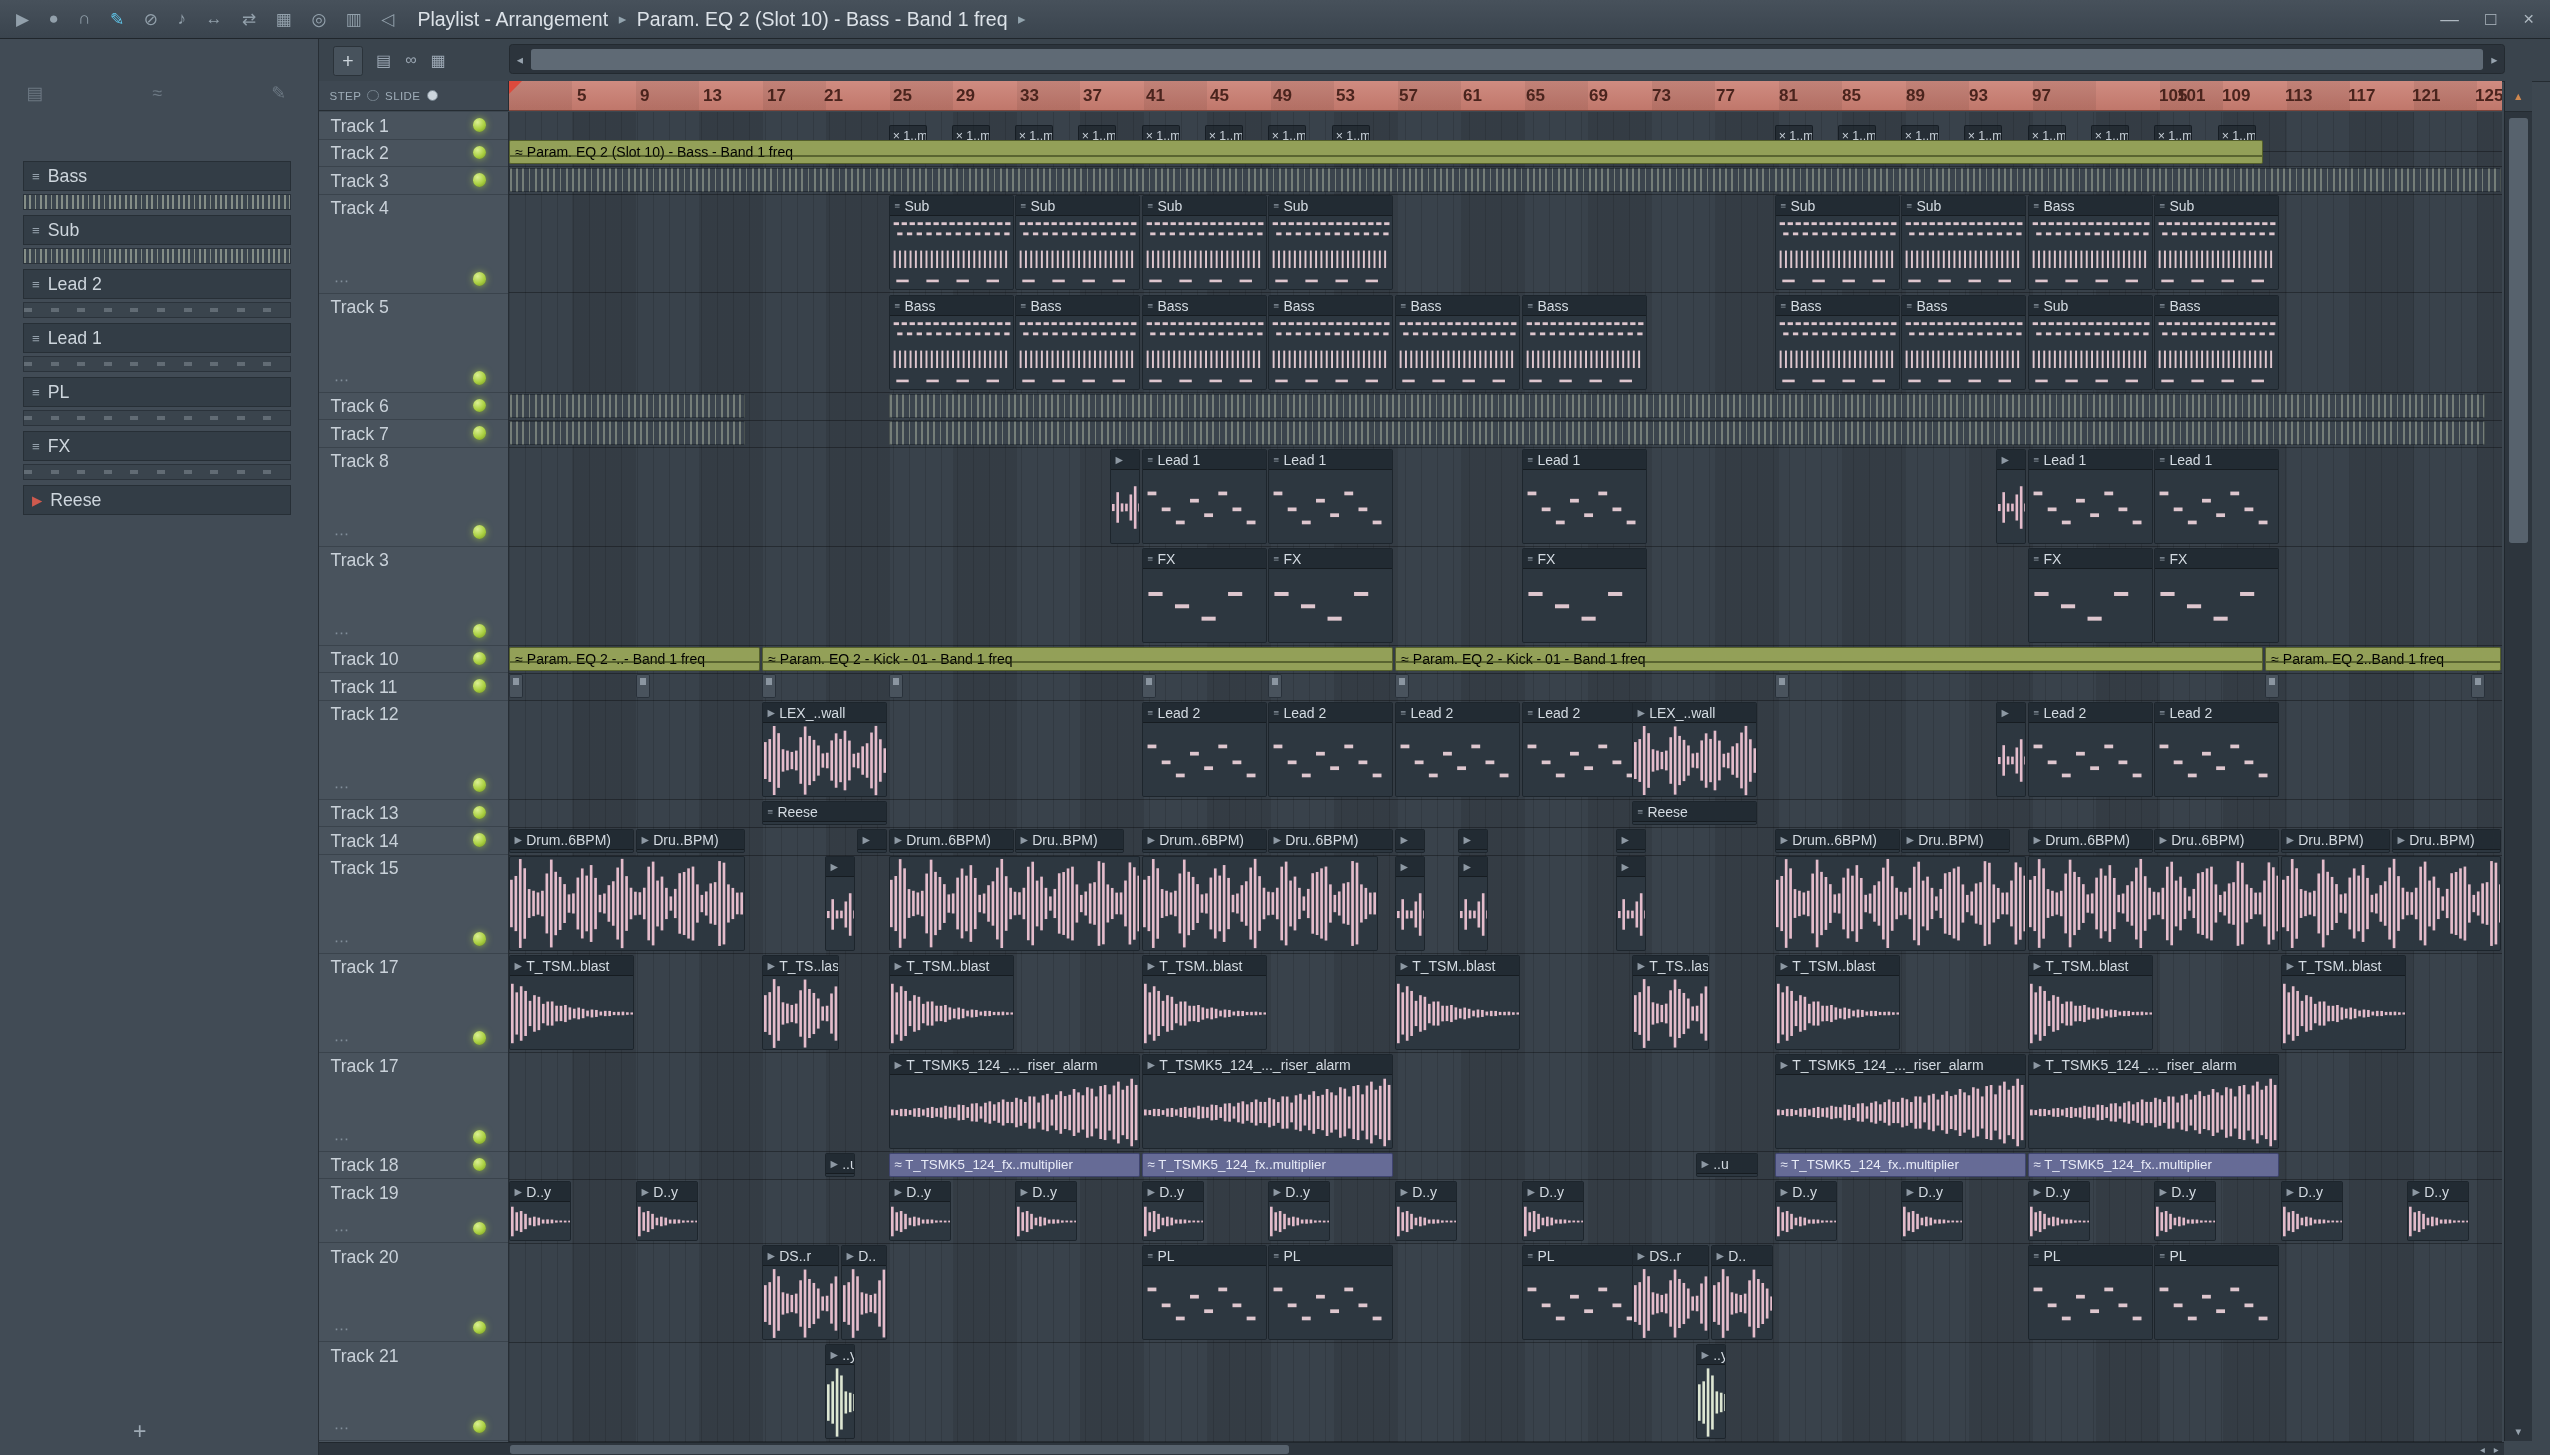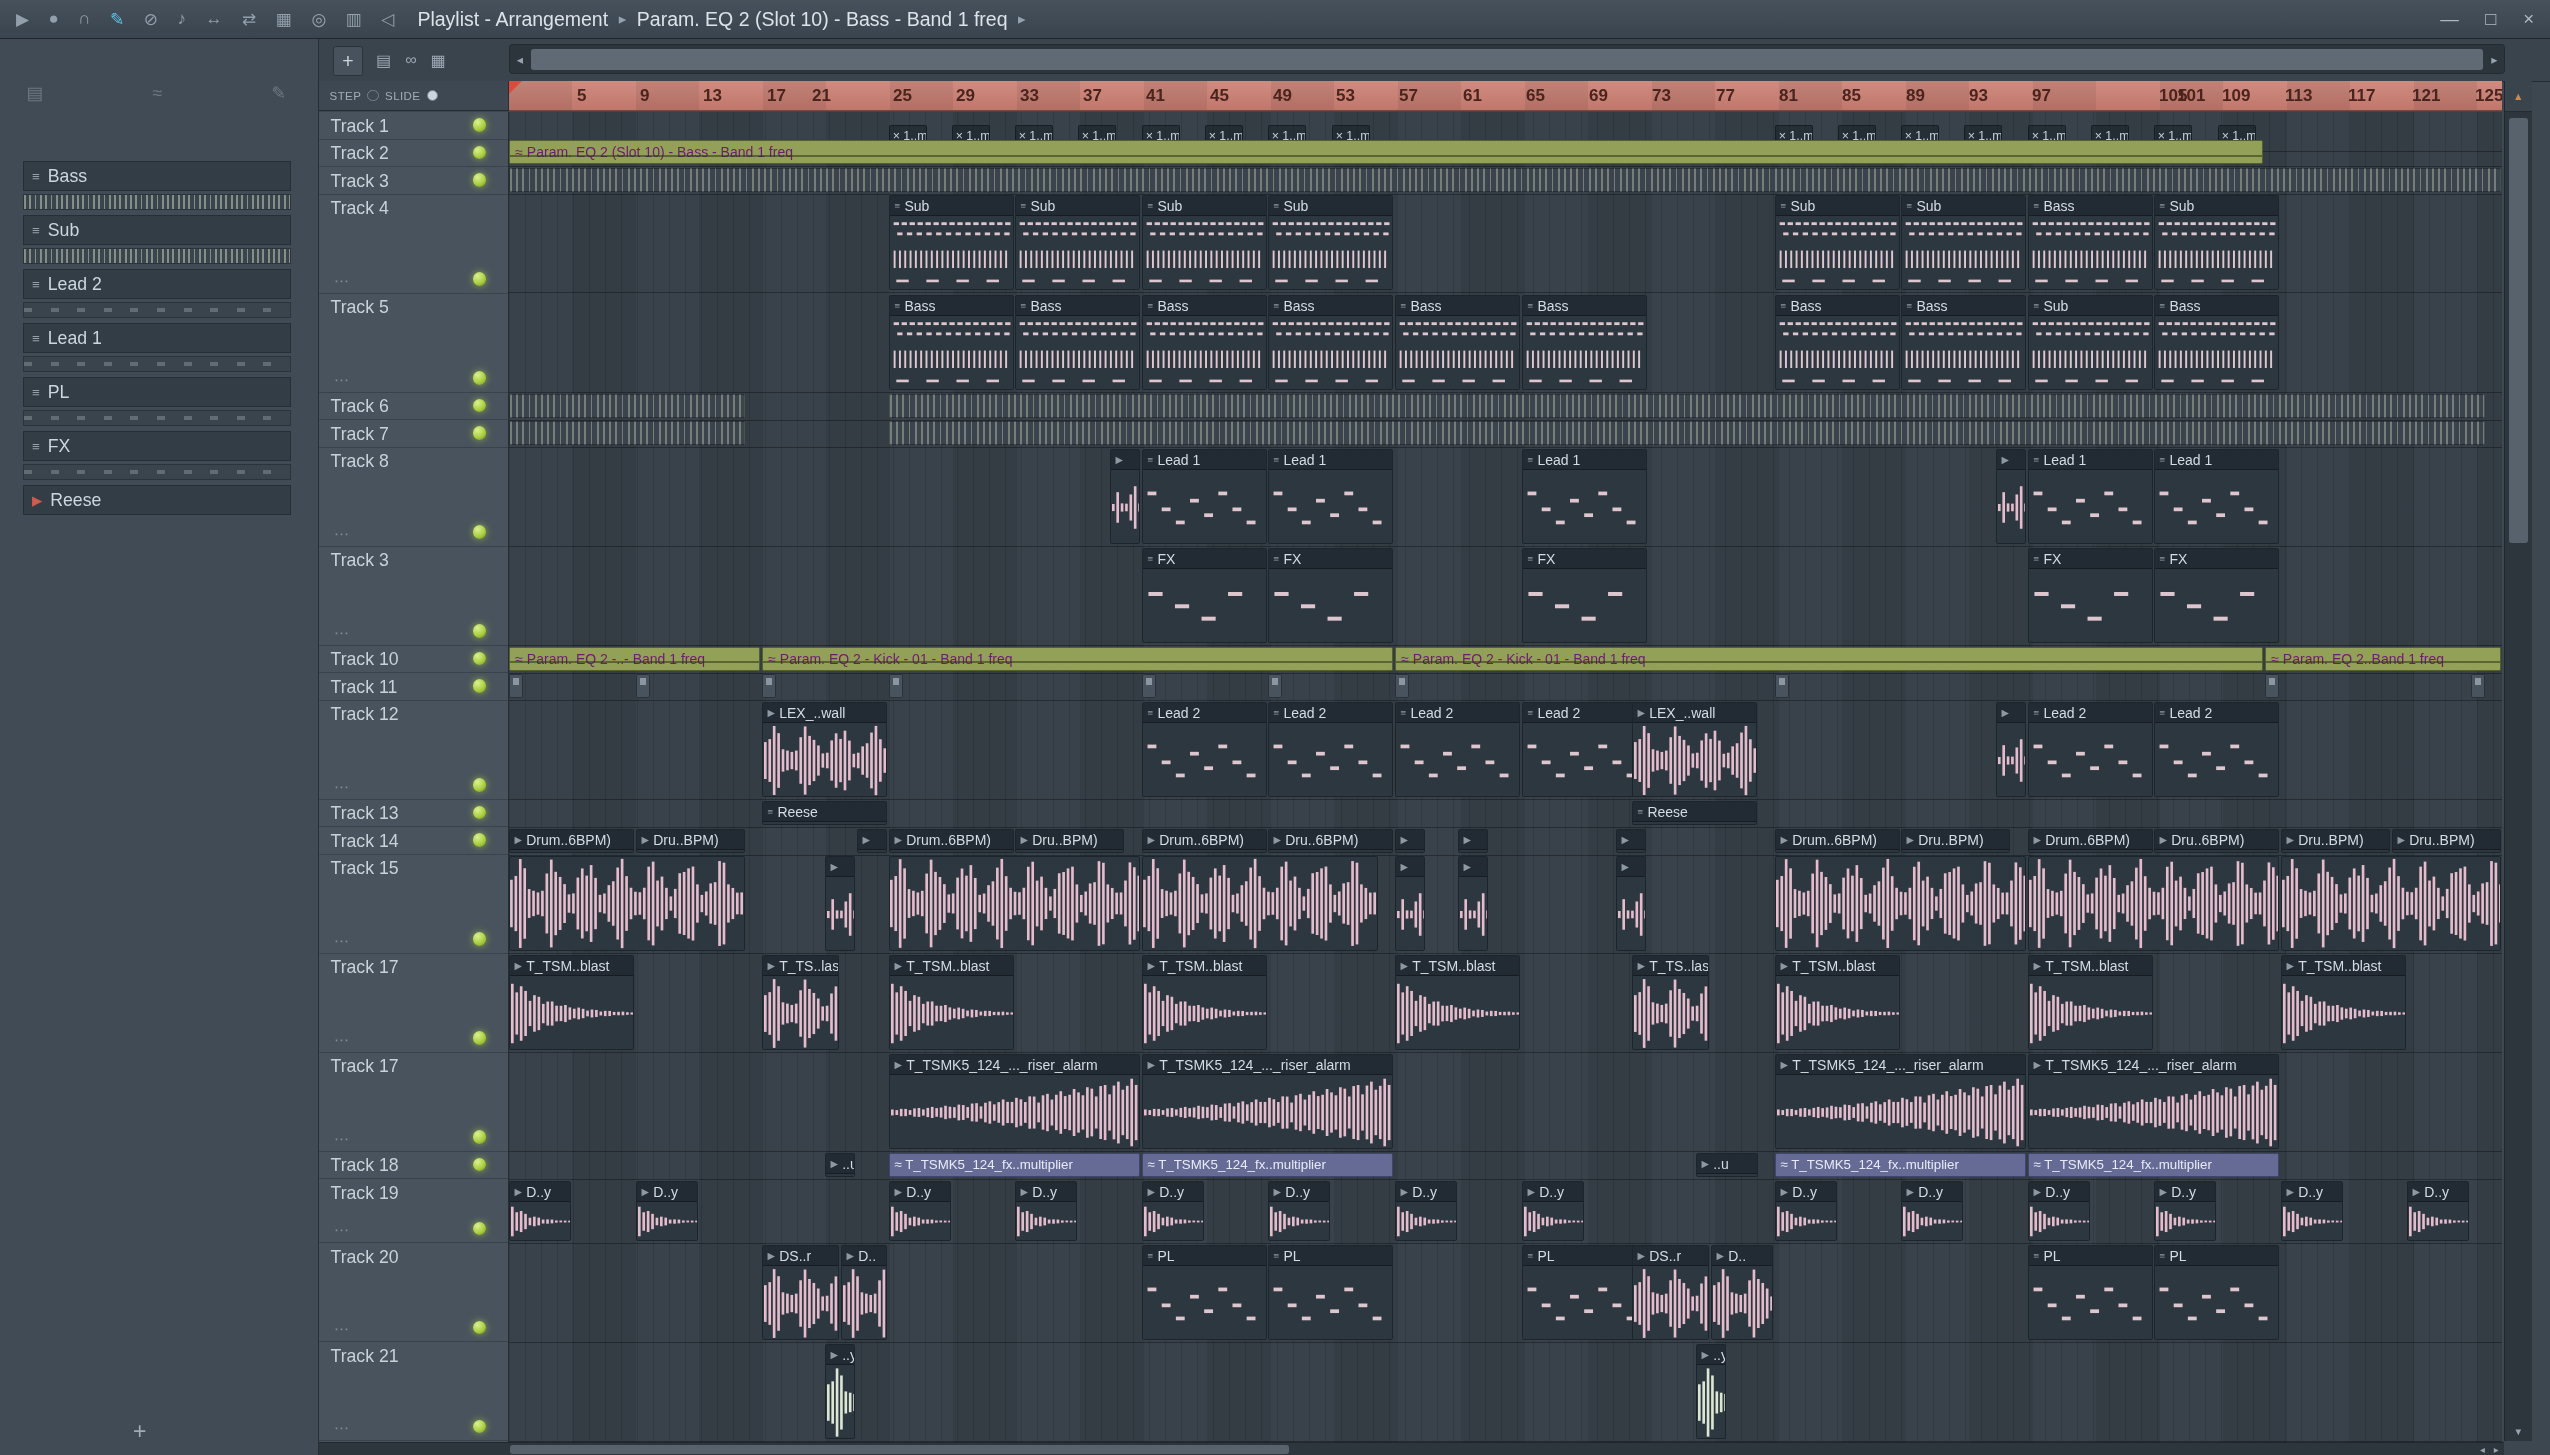--- a/index.html
+++ b/index.html
@@ -57,21 +57,21 @@
 .lane{position:absolute;left:0;right:0;border-bottom:0.9px solid rgba(0,0,0,.32);box-sizing:border-box;}
 
 .clip{position:absolute;top:0.9px;bottom:1.8px;border-radius:1.8px;box-sizing:border-box;overflow:hidden;}
 .clip.pat,.clip.aud{background:#2d3740;border:0.9px solid #1d252c;}
 .chdr{height:19.5px;display:flex;align-items:center;gap:4.4px;padding:0 4.4px;background:#222b33;border-bottom:0.9px solid rgba(0,0,0,.35);overflow:hidden;}
 .cicon{font-size:9.7px;color:#8d98a3;flex:none;}
 .clabel{font-size:14px;color:#d4dbe2;white-space:nowrap;}
 .cbody{position:relative;overflow:hidden;padding:0.9px;}
 .clip.wave{background:#2d3740;border:0.9px solid #1d252c;display:flex;align-items:center;}
 .clip.auto{background:#93a058;border:0.9px solid #545f2b;}
-.alabel{display:block;font-size:14px;color:#701a75;padding:2.7px 5.3px;white-space:nowrap;}
+.alabel{display:block;font-size:14px;color:#000000;padding:2.7px 5.3px;white-space:nowrap;}
 .aline{position:absolute;left:0;right:0;top:62%;height:1.8px;background:rgba(44,52,18,.55);}
 .clip.purple{background:#666b96;border:0.9px solid #3f4470;}
 .plabel{display:block;font-size:13.3px;color:#e8ebf7;padding:3.5px 4.4px;white-space:nowrap;}
 .clip.minix{background:rgba(24,31,38,.55);border:0.9px solid rgba(10,16,22,.5);}
 .xlabel{display:block;font-size:12.4px;color:#c7cfd7;padding:2.7px;white-space:nowrap;}
 .clip.mini{background:#49535d;border:0.9px solid #29313a;}
 .clip.mini::after{content:"";position:absolute;left:2.7px;top:3.5px;width:6.2px;height:6.2px;background:#8b96a1;}
 .clip.stripe{background-color:#3b444d;background-image:repeating-linear-gradient(90deg,rgba(198,207,180,.42) 0 1.8px,transparent 1.8px 6.2px);border:0.9px solid rgba(8,14,20,.4);}
 
 
@@ -195,21 +195,21 @@
     <span>SLIDE</span>
     <span class="knob on"></span>
   </div>
 
   <div class="ruler">
     <div class="playflag"></div>
   <span class="rnum" style="left: 68px;">5</span>
       <span class="rnum" style="left: 131px;">9</span>
       <span class="rnum" style="left: 194px;">13</span>
       <span class="rnum" style="left: 258px;">17</span>
-      <span class="rnum" style="left: 303px; text-align: right;">21</span>
+      <span class="rnum" style="left: 315px; text-align: right;">21</span>
       <span class="rnum" style="left: 384px;">25</span>
       <span class="rnum" style="left: 447px;">29</span>
       <span class="rnum" style="left: 511px;">33</span>
       <span class="rnum" style="left: 574px;">37</span>
       <span class="rnum" style="left: 637px;">41</span>
       <span class="rnum" style="left: 701px;">45</span>
       <span class="rnum" style="left: 764px;">49</span>
       <span class="rnum" style="left: 827px;">53</span>
       <span class="rnum" style="left: 890px;">57</span>
       <span class="rnum" style="left: 954px;">61</span>

